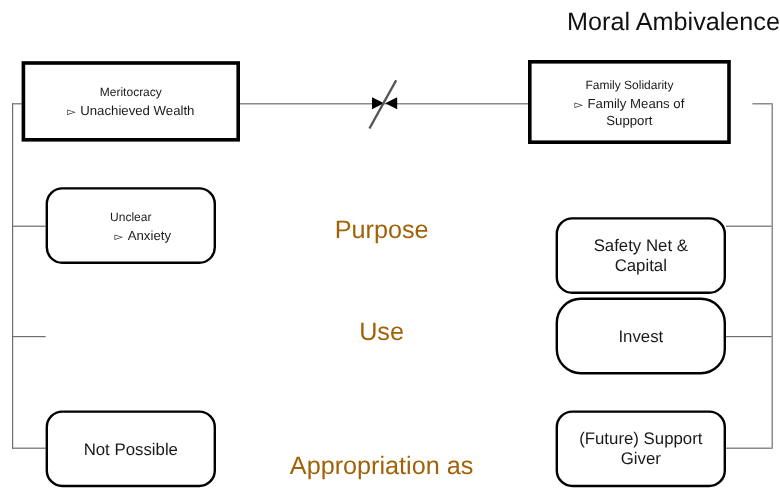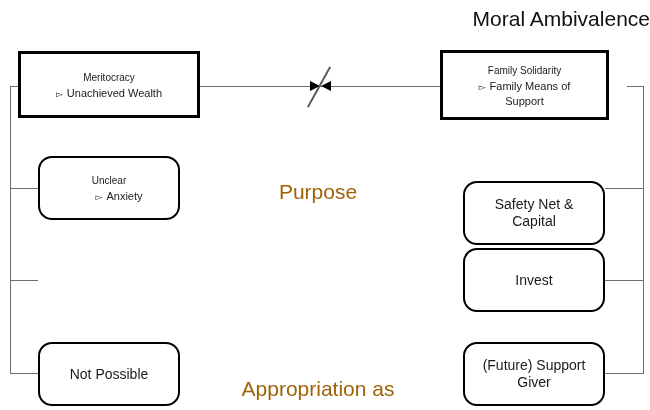--- a/index.html
+++ b/index.html
@@ -82,21 +82,22 @@
 
   <div class="box round" style="left:38px; top:156px; width:142px; height:64px;">
     <div class="box-title">Unclear</div>
     <div class="bullet nested"><span class="bicon">▻</span><span>Anxiety</span></div>
   </div>
   <div class="center-label" style="top:179px;">Purpose</div>
   <div class="box round" style="left:463px; top:156px; width:142px; height:64px;margin-top:25px;">
     <div class="box-text w100">Safety Net &amp; Capital</div>
   </div>
 
-  <div class="box round" style="left:463px; top:248px; width:142px; height:64px;">
+  <div class="center-label" style="top:264px;">Use</div>
+  <div class="box round" style="left:463px; top:248px; width:142px; height:64px;border-radius:21px;">
     <div class="box-text">Invest</div>
   </div>
 
   <div class="box round" style="left:38px; top:342px; width:142px; height:64px;">
     <div class="box-text">Not Possible</div>
   </div>
   <div class="center-label" style="top:376px;">Appropriation as</div>
   <div class="box round" style="left:463px; top:342px; width:142px; height:64px;">
     <div class="box-text w120">(Future) Support Giver</div>
   </div>

